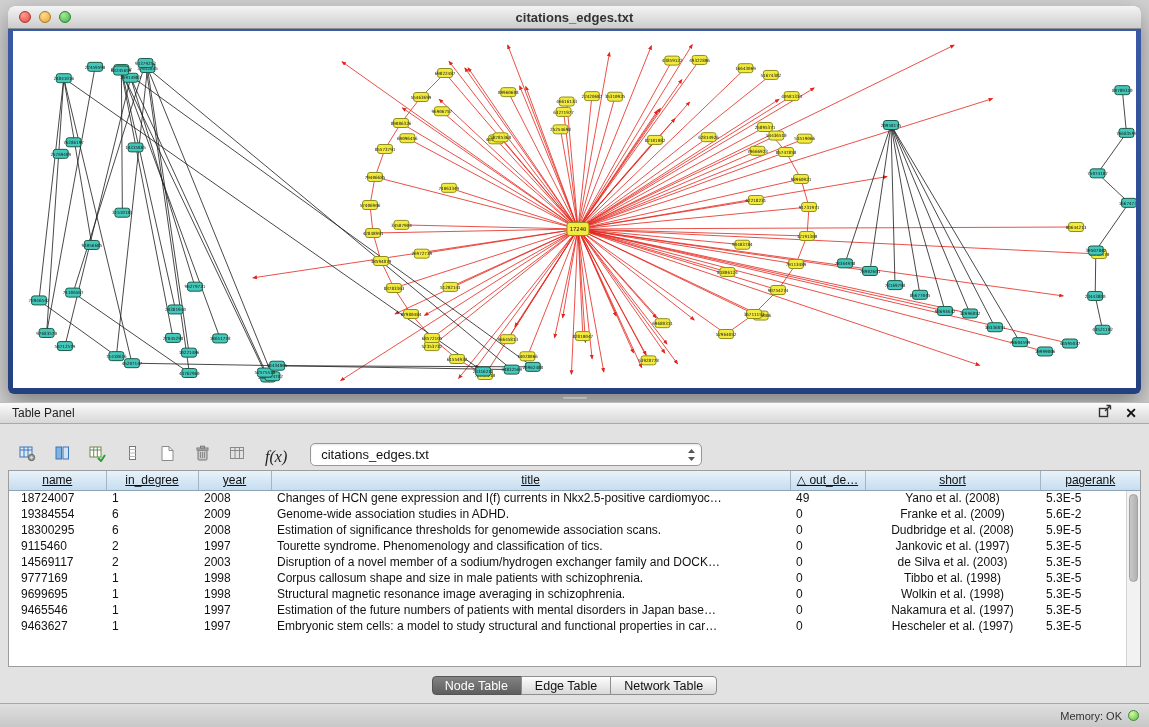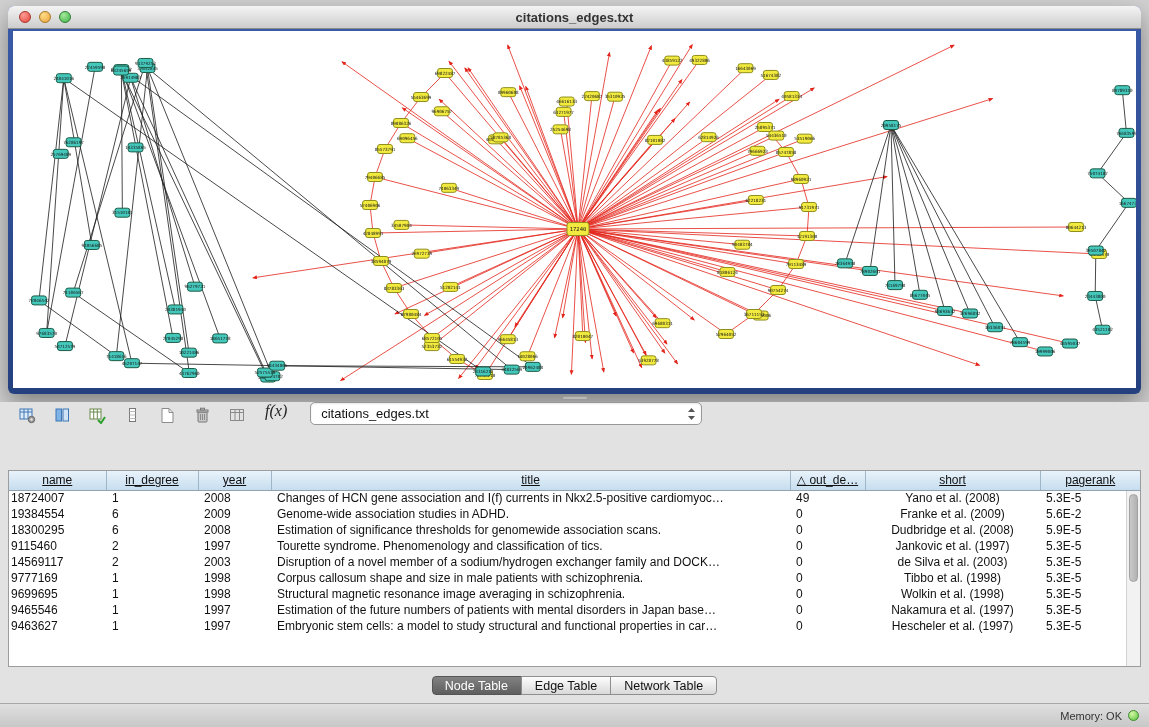--- a/index.html
+++ b/index.html
@@ -45,21 +45,21 @@
   .table-panel { position:absolute; left:0; top:402px; width:1149px; height:301px; background:#e2e2e2; }
   .panel-header {
     height:22px; display:flex; align-items:center; padding:0 12px;
     background: linear-gradient(#fbfbfb, #d7d7d7);
     border-top:1px solid #bcbcbc; border-bottom:1px solid #a9a9a9;
   }
   .panel-title { font-size:12px; color:#1d1d1d; }
   .panel-actions { margin-left:auto; display:flex; gap:13px; align-items:center; }
   .panel-actions .close-x { font-size:14px; font-weight:bold; color:#111; line-height:14px; cursor:default; }
 
-  .toolbar { height:42px; display:flex; align-items:flex-start; padding:0 14px; gap:9px; }
+  .toolbar { height:42px; display:flex; align-items:flex-end; padding:0 14px; gap:9px; }
   .tool-btn { width:26px; height:26px; display:flex; align-items:center; justify-content:center; border-radius:3px; }
   .fx-btn { font-family:"Liberation Serif", serif; font-style:italic; font-size:16px; color:#222; padding:0 6px; }
   .dropdown {
     width:392px; height:23px; margin-left:8px;
     background:#fff; border:1px solid #989898; border-radius:5px;
     display:flex; align-items:center; padding-left:10px; font-size:13px; color:#111;
     position:relative; box-shadow: inset 0 1px 2px rgba(0,0,0,.10);
   }
   .combo-arrows { position:absolute; right:5px; top:4px; }
 
@@ -72,21 +72,21 @@
     height:19px; font-size:12px; font-weight:normal; color:#111; text-align:center;
     background: linear-gradient(#e8f2fa, #c6ddef);
     border-right:1px solid #9fb6c8; border-bottom:1px solid #8ea4b4;
     overflow:hidden; white-space:nowrap;text-decoration:underline;
   }
   thead th:last-child { border-right:none; }
   tbody td {
     height:16px; font-size:12px; color:#111; padding:0 6px;
     white-space:nowrap; overflow:hidden;
   }
-  td.c0 { padding-left:2px; }
+  td.c0 { padding-left:12px; }
   td.c5 { text-align:center; }
   .c0{width:97px} .c1{width:92px} .c2{width:73px} .c4{width:75px} .c5{width:175px} .c6{width:100px}
   .vscroll {
     position:absolute; right:0; top:20px; bottom:0; width:14px;
     background:#f2f2f2; border-left:1px solid #d2d2d2;
   }
   .vthumb { position:absolute; left:2px; right:2px; top:3px; height:88px; border-radius:5px;
     background: linear-gradient(90deg,#c9c9c9,#b2b2b2); border:1px solid #a0a0a0; }
 
   .tab-bar { position:absolute; left:0; right:0; bottom:8px; display:flex; justify-content:center; }
@@ -517,20 +517,32 @@
         </g>
       </svg>
   </div>
 </div>
 
 <div class="splitter">
   <span class="grip"></span>
 </div>
 
 <div class="table-panel">
+  <div class="panel-header">
+    <span class="panel-title">Table Panel</span>
+    <span class="panel-actions">
+      <span>
+        <svg width="14" height="14" viewBox="0 0 14 14">
+            <rect x="1.5" y="4.5" width="8" height="8" fill="none" stroke="#333" stroke-width="1.4"></rect>
+            <path d="M7 7 L12.5 1.5 M12.5 1.5 H8.5 M12.5 1.5 V5.5" stroke="#333" stroke-width="1.4" fill="none"></path>
+          </svg>
+      </span>
+      <span class="close-x">✕</span>
+    </span>
+  </div>
 
   <div class="toolbar">
     <span id="toolbar-icons" style="display:flex;gap:9px;">
         <div class="tool-btn">
           <svg width="17" height="17" viewBox="0 0 17 17">
             <rect x="1" y="2" width="12" height="10" fill="#dcebf7" stroke="#3f76b5"></rect>
             <path d="M1 5h12M5 2v10M9 2v10" stroke="#3f76b5" fill="none"></path>
             <circle cx="12.5" cy="12.5" r="3.2" fill="#9a9a9a" stroke="#666"></circle>
             <circle cx="12.5" cy="12.5" r="1.2" fill="#e8e8e8"></circle>
           </svg>
@@ -598,21 +610,21 @@
             <th class="c4">△ out_de…</th>
             <th class="c5">short</th>
             <th class="c6">pagerank</th>
           </tr>
         </thead>
       <tbody id="table-body">
           <tr>
             <td class="c0">18724007</td>
             <td class="c1">1</td>
             <td class="c2">2008</td>
-            <td class="c3">Changes of HCN gene association and I(f) currents in Nkx2.5-positive cardiomyoc…</td>
+            <td class="c3">Changes of HCN gene expression and I(f) currents in Nkx2.5-positive cardiomyoc…</td>
             <td class="c4">49</td>
             <td class="c5">Yano et al. (2008)</td>
             <td class="c6">5.3E-5</td>
           </tr>
           <tr>
             <td class="c0">19384554</td>
             <td class="c1">6</td>
             <td class="c2">2009</td>
             <td class="c3">Genome-wide association studies in ADHD.</td>
             <td class="c4">0</td>

